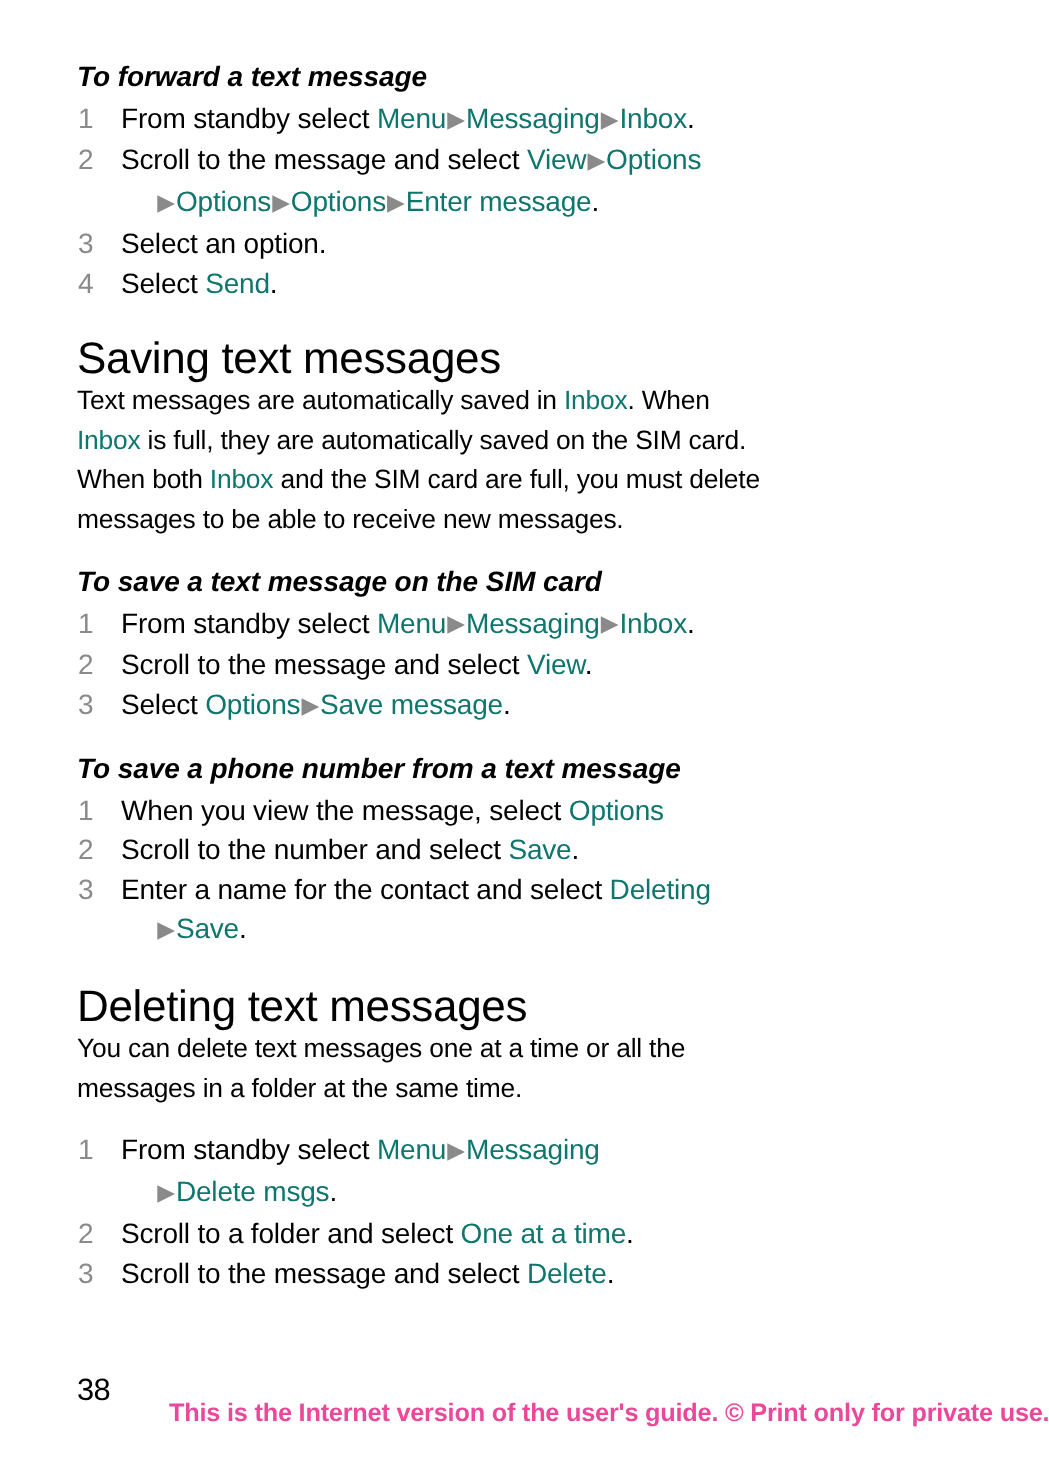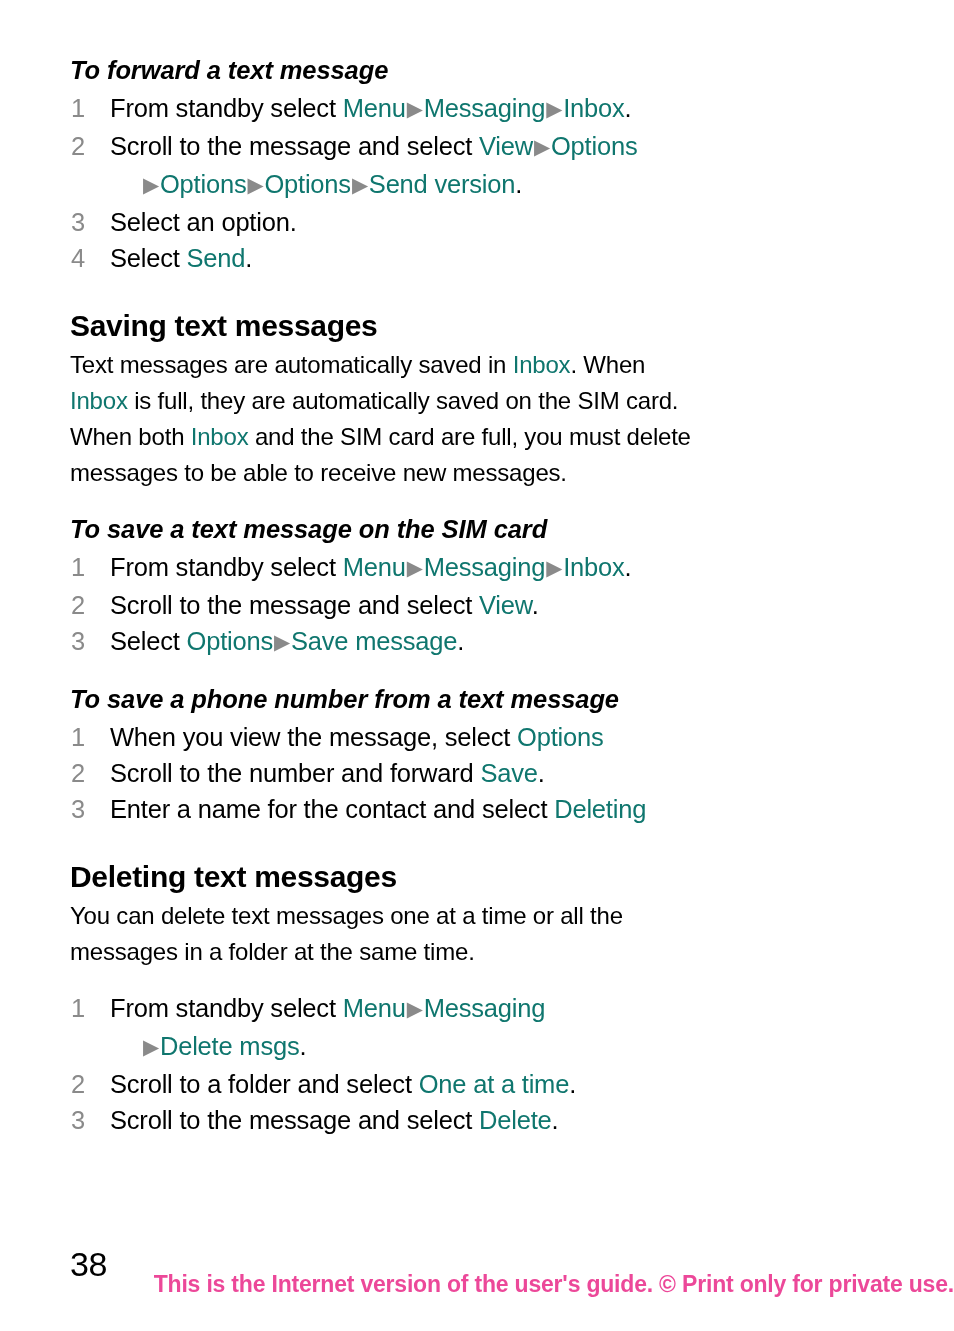--- a/index.html
+++ b/index.html
@@ -29,22 +29,22 @@
     font-size: 25.5px;
     font-weight: bold;
     font-style: italic;
     line-height: 36px;
     letter-spacing: -0.1px;
     margin: 0 0 2px 0;
     color: #000;
   }
 
   .section-heading {
-    font-size: 30px;
-    font-weight: bold;
+    font-size: 40px;
+    font-weight: normal;
     line-height: 40px;
     letter-spacing: -0.3px;
     margin: 0 0 1px 0;
     color: #000;
   }
 
   
   .body-para {
     font-size: 24px;
     font-weight: normal;
@@ -109,21 +109,21 @@
     position: absolute;
     left: 0;
     bottom: 0;
     width: 954px;
     height: 90px;
   }
   .page-number {
     position: absolute;
     left: 70px;
     top: 6px;
-    font-size: 34px;
+    font-size: 28px;
     line-height: 34px;
     color: #000;
     font-weight: normal;
     letter-spacing: -0.5px;
     z-index: 2;
   }
   .watermark {
     position: absolute;
     left: 0;
     top: 28px;
@@ -147,21 +147,21 @@
 
   <ol class="proc-list">
 
     <li class="proc-item">
       <span class="proc-num">1</span>
       <span class="proc-text"><span>From standby select </span><span class="ui">Menu</span><span class="arrow">▶</span><span class="ui">Messaging</span><span class="arrow">▶</span><span class="ui">Inbox</span><span>.</span></span>
     </li>
 
     <li class="proc-item">
       <span class="proc-num">2</span>
-      <span class="proc-text"><span>Scroll to the message and select </span><span class="ui">View</span><span class="arrow">▶</span><span class="ui">Options</span><span class="cont-line"><span class="arrow">▶</span><span class="ui">Options</span><span class="arrow">▶</span><span class="ui">Options</span><span class="arrow">▶</span><span class="ui">Send version</span><span>.</span></span></span>
+      <span class="proc-text"><span>Scroll to the message and select </span><span class="ui">View</span><span class="arrow">▶</span><span class="ui">Options</span><span class="cont-line"><span class="arrow">▶</span><span class="ui">Options</span><span class="arrow">▶</span><span class="ui">Options</span><span class="arrow">▶</span><span class="ui">Enter message</span><span>.</span></span></span>
     </li>
 
     <li class="proc-item">
       <span class="proc-num">3</span>
       <span class="proc-text">Select an option.</span>
     </li>
 
     <li class="proc-item">
       <span class="proc-num">4</span>
       <span class="proc-text"><span>Select </span><span class="ui">Send</span><span>.</span></span>
@@ -200,26 +200,26 @@
   <h3 class="proc-heading">To save a phone number from a text message</h3>
 
   <ol class="proc-list">
     <li class="proc-item">
       <span class="proc-num">1</span>
       <span class="proc-text"><span>When you view the message, select </span><span class="ui">Options</span></span>
     </li>
 
     <li class="proc-item">
       <span class="proc-num">2</span>
-      <span class="proc-text"><span>Scroll to the number and forward </span><span class="ui">Save</span><span>.</span></span>
-    </li>
-
-    <li class="proc-item">
-      <span class="proc-num">3</span>
-      <span class="proc-text"><span>Enter a name for the contact and select </span><span class="ui">Deleting</span></span>
+      <span class="proc-text"><span>Scroll to the number and select </span><span class="ui">Save</span><span>.</span></span>
+    </li>
+
+    <li class="proc-item">
+      <span class="proc-num">3</span>
+      <span class="proc-text"><span>Enter a name for the contact and select </span><span class="ui">Deleting</span><span class="cont-line"><span class="arrow">▶</span><span class="ui">Save</span><span>.</span></span></span>
     </li>
   </ol>
 
   <div class="gap-section"></div>
 
   <h2 class="section-heading">Deleting text messages</h2>
 
   <p class="body-para">You can delete text messages one at a time or all the messages in a folder at the same time.</p>
 
   <div class="gap-proc"></div>

